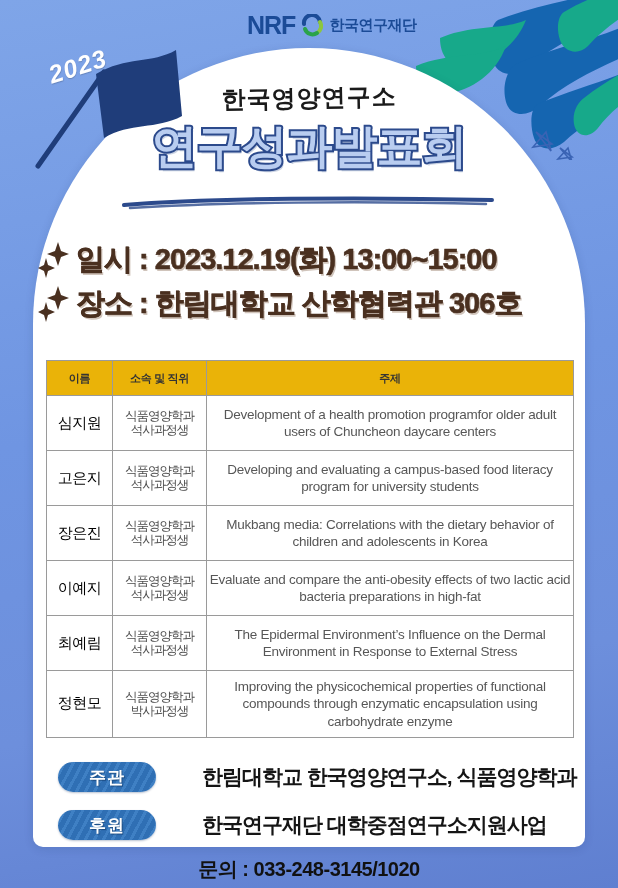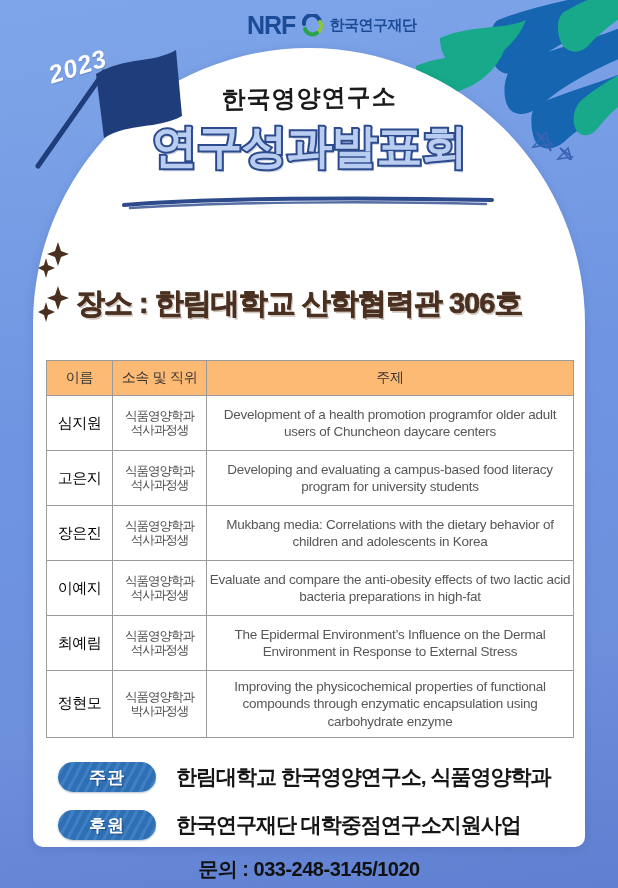--- a/index.html
+++ b/index.html
@@ -167,24 +167,24 @@
     background: #ffffff;
   }
   .prog-table th,
   .prog-table td {
     border: 1px solid #9a9a9a;
     text-align: center;
     vertical-align: middle;
     color: #4a4a4a;
   }
   .prog-table thead th {
-    background: #fdba74;
+    background: #eab308;
     color: #333333;
-    font-size: 14px;
-    font-weight: 400;
+    font-size: 11px;
+    font-weight: 700;
     height: 32px;
     letter-spacing: -0.3px;
   }
   .col-name  { width: 66px; }
   .col-affil { width: 94px; }
   .col-topic { width: auto; }
 
   .prog-table td.cell-name {
     font-size: 15px;
     letter-spacing: -0.5px;
@@ -213,20 +213,21 @@
     position: absolute;
     left: 58px;
     top: 757px;
     width: 505px;
   }
   .sponsor-row {
     display: flex;
     align-items: center;
     height: 40px;
     margin-bottom: 8px;
+    gap: 26px;
   }
   .badge {
     flex: 0 0 auto;
     width: 98px;
     height: 30px;
     border-radius: 15px;
     background: repeating-linear-gradient(
         -62deg,
         #2f6fb4 0px, #2f6fb4 5px,
         #3f80c4 5px, #3f80c4 8px);
@@ -316,20 +317,21 @@
   </svg>
 
   <div class="info-block">
     <div class="info-row">
       <span class="sparkle">
         <svg width="34" height="40" viewBox="0 0 34 40">
           <path d="M20 2 L23 11 L31 14 L23 17 L20 26 L17 17 L9 14 L17 11 Z" fill="#4a3020"></path>
           <path d="M8 18 L10 25 L17 28 L10 31 L8 38 L6 31 L0 28 L6 25 Z" fill="#4a3020"></path>
         </svg>
       </span>
+      <span class="info-text">일시 : 2023.12.19(화) 13:00~15:00</span>
     </div>
     <div class="info-row">
       <span class="sparkle">
         <svg width="34" height="40" viewBox="0 0 34 40">
           <path d="M20 2 L23 11 L31 14 L23 17 L20 26 L17 17 L9 14 L17 11 Z" fill="#4a3020"></path>
           <path d="M8 18 L10 25 L17 28 L10 31 L8 38 L6 31 L0 28 L6 25 Z" fill="#4a3020"></path>
         </svg>
       </span>
       <span class="info-text">장소 : 한림대학교 산학협력관 306호</span>
     </div>

